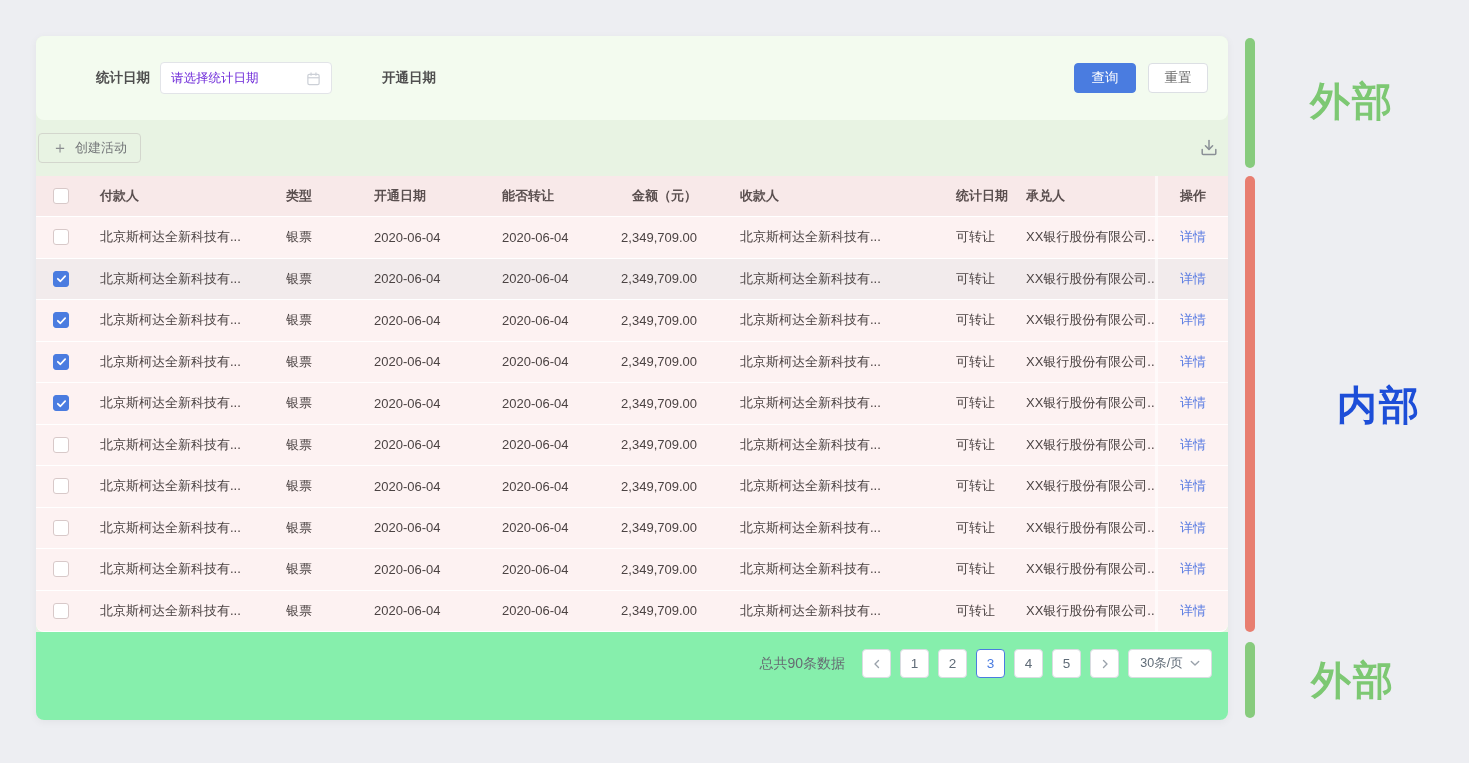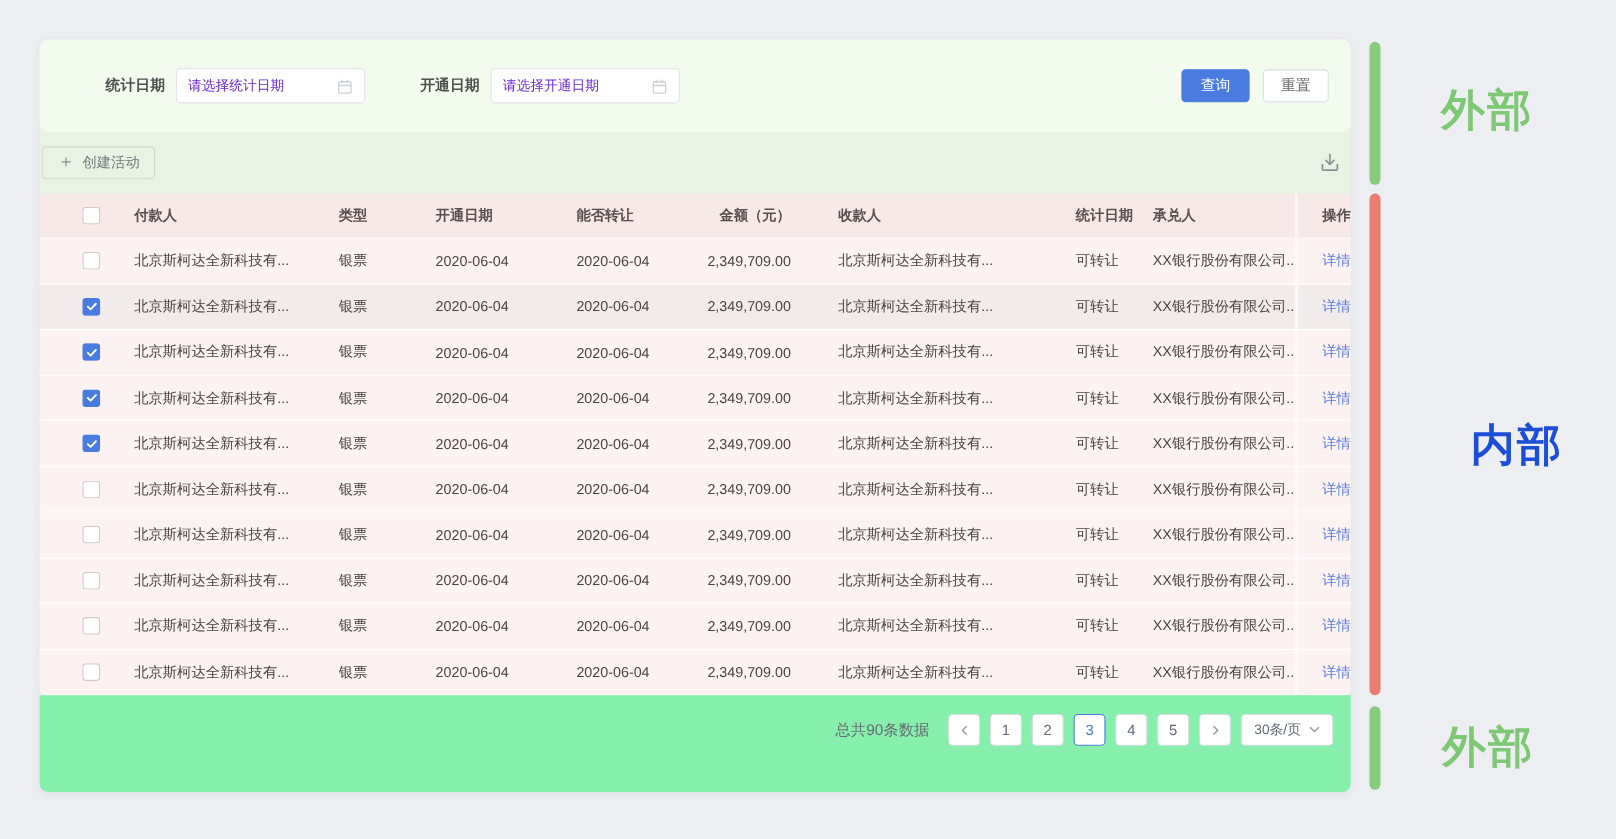--- a/index.html
+++ b/index.html
@@ -35,21 +35,21 @@
   
   .toolbar { height:56px; display:flex; align-items:center; padding:0 8px 0 2px; }
   .btn-create {
     height:30px; padding:0 13px; background:transparent; border:1px solid #d3d6cd; border-radius:4px;
     color:#75787a; font-size:13px; display:flex; align-items:center; gap:7px; cursor:pointer;
   }
   .btn-create .plus { font-size:16px; line-height:1; color:#8a8d90; font-weight:400; }
   .dl-wrap { margin-left:auto; cursor:pointer; display:flex; align-items:center; }
   
   .tbl { width:100%; }
-  .tr { display:flex; align-items:center; height:41.5px; background:#fdf2f2; border-bottom:1px solid #fff;padding-left:22px; }
+  .tr { display:flex; align-items:center; height:41.5px; background:#fdf2f2; border-bottom:1px solid #fff; }
   .tr.highlighted { background:#f2ebec; }
   .tr-head { height:41px; background:#f8e9e9; border-bottom:1px solid #fff; }
   .td, .th { flex:none; font-size:13px; color:#4b4343; white-space:nowrap; overflow:hidden; }
   .th { font-weight:600; color:#5a4f4f; }
   .cell-cb { display:flex; justify-content:center; align-items:center; }
   .cell-payer, .cell-acceptor { padding-left:14px; }
   .cell-amount { text-align:right; padding-right:28px; }
   .cell-payee { padding-left:15px; }
   .cell-transfer { padding-left:18px; }
   .cell-action {
@@ -96,29 +96,20 @@
         <svg width="15" height="15" viewBox="0 0 16 16">
           <rect x="2" y="3.5" width="12" height="11" rx="1.5" fill="none" stroke="#ccd0d7" stroke-width="1.3"></rect>
           <line x1="5.4" y1="1.6" x2="5.4" y2="5" stroke="#ccd0d7" stroke-width="1.3"></line>
           <line x1="10.6" y1="1.6" x2="10.6" y2="5" stroke="#ccd0d7" stroke-width="1.3"></line>
           <line x1="2" y1="7.2" x2="14" y2="7.2" stroke="#ccd0d7" stroke-width="1.3"></line>
         </svg>
       </div>
     </div>
     <div class="filter-group gap-open">
       <span class="filter-label">开通日期</span>
-      <div class="date-input">
-        <span class="ph">请选择开通日期</span>
-        <svg width="15" height="15" viewBox="0 0 16 16">
-          <rect x="2" y="3.5" width="12" height="11" rx="1.5" fill="none" stroke="#ccd0d7" stroke-width="1.3"></rect>
-          <line x1="5.4" y1="1.6" x2="5.4" y2="5" stroke="#ccd0d7" stroke-width="1.3"></line>
-          <line x1="10.6" y1="1.6" x2="10.6" y2="5" stroke="#ccd0d7" stroke-width="1.3"></line>
-          <line x1="2" y1="7.2" x2="14" y2="7.2" stroke="#ccd0d7" stroke-width="1.3"></line>
-        </svg>
-      </div>
     </div>
     <div class="filter-actions">
       <button class="btn btn-primary">查询</button>
       <button class="btn btn-plain">重置</button>
     </div>
   </div>
 
   <div class="toolbar">
     <button class="btn-create">
       <span class="plus">＋</span>

